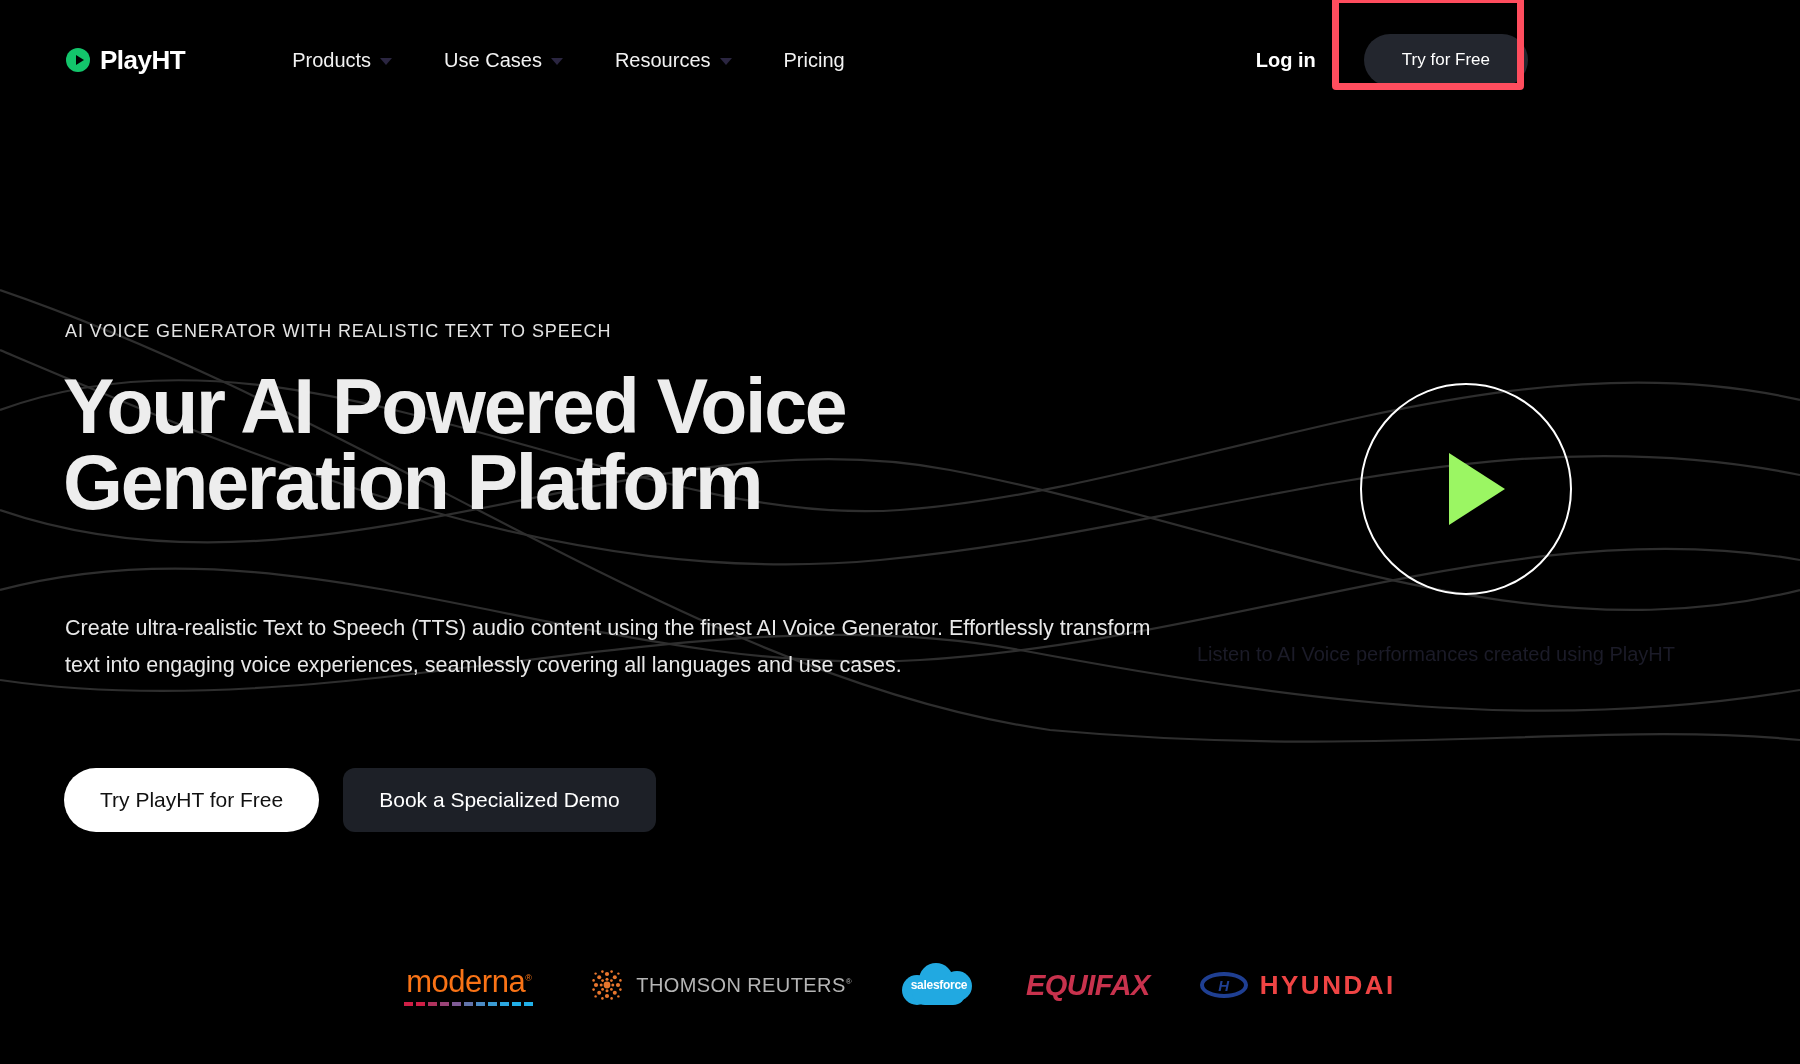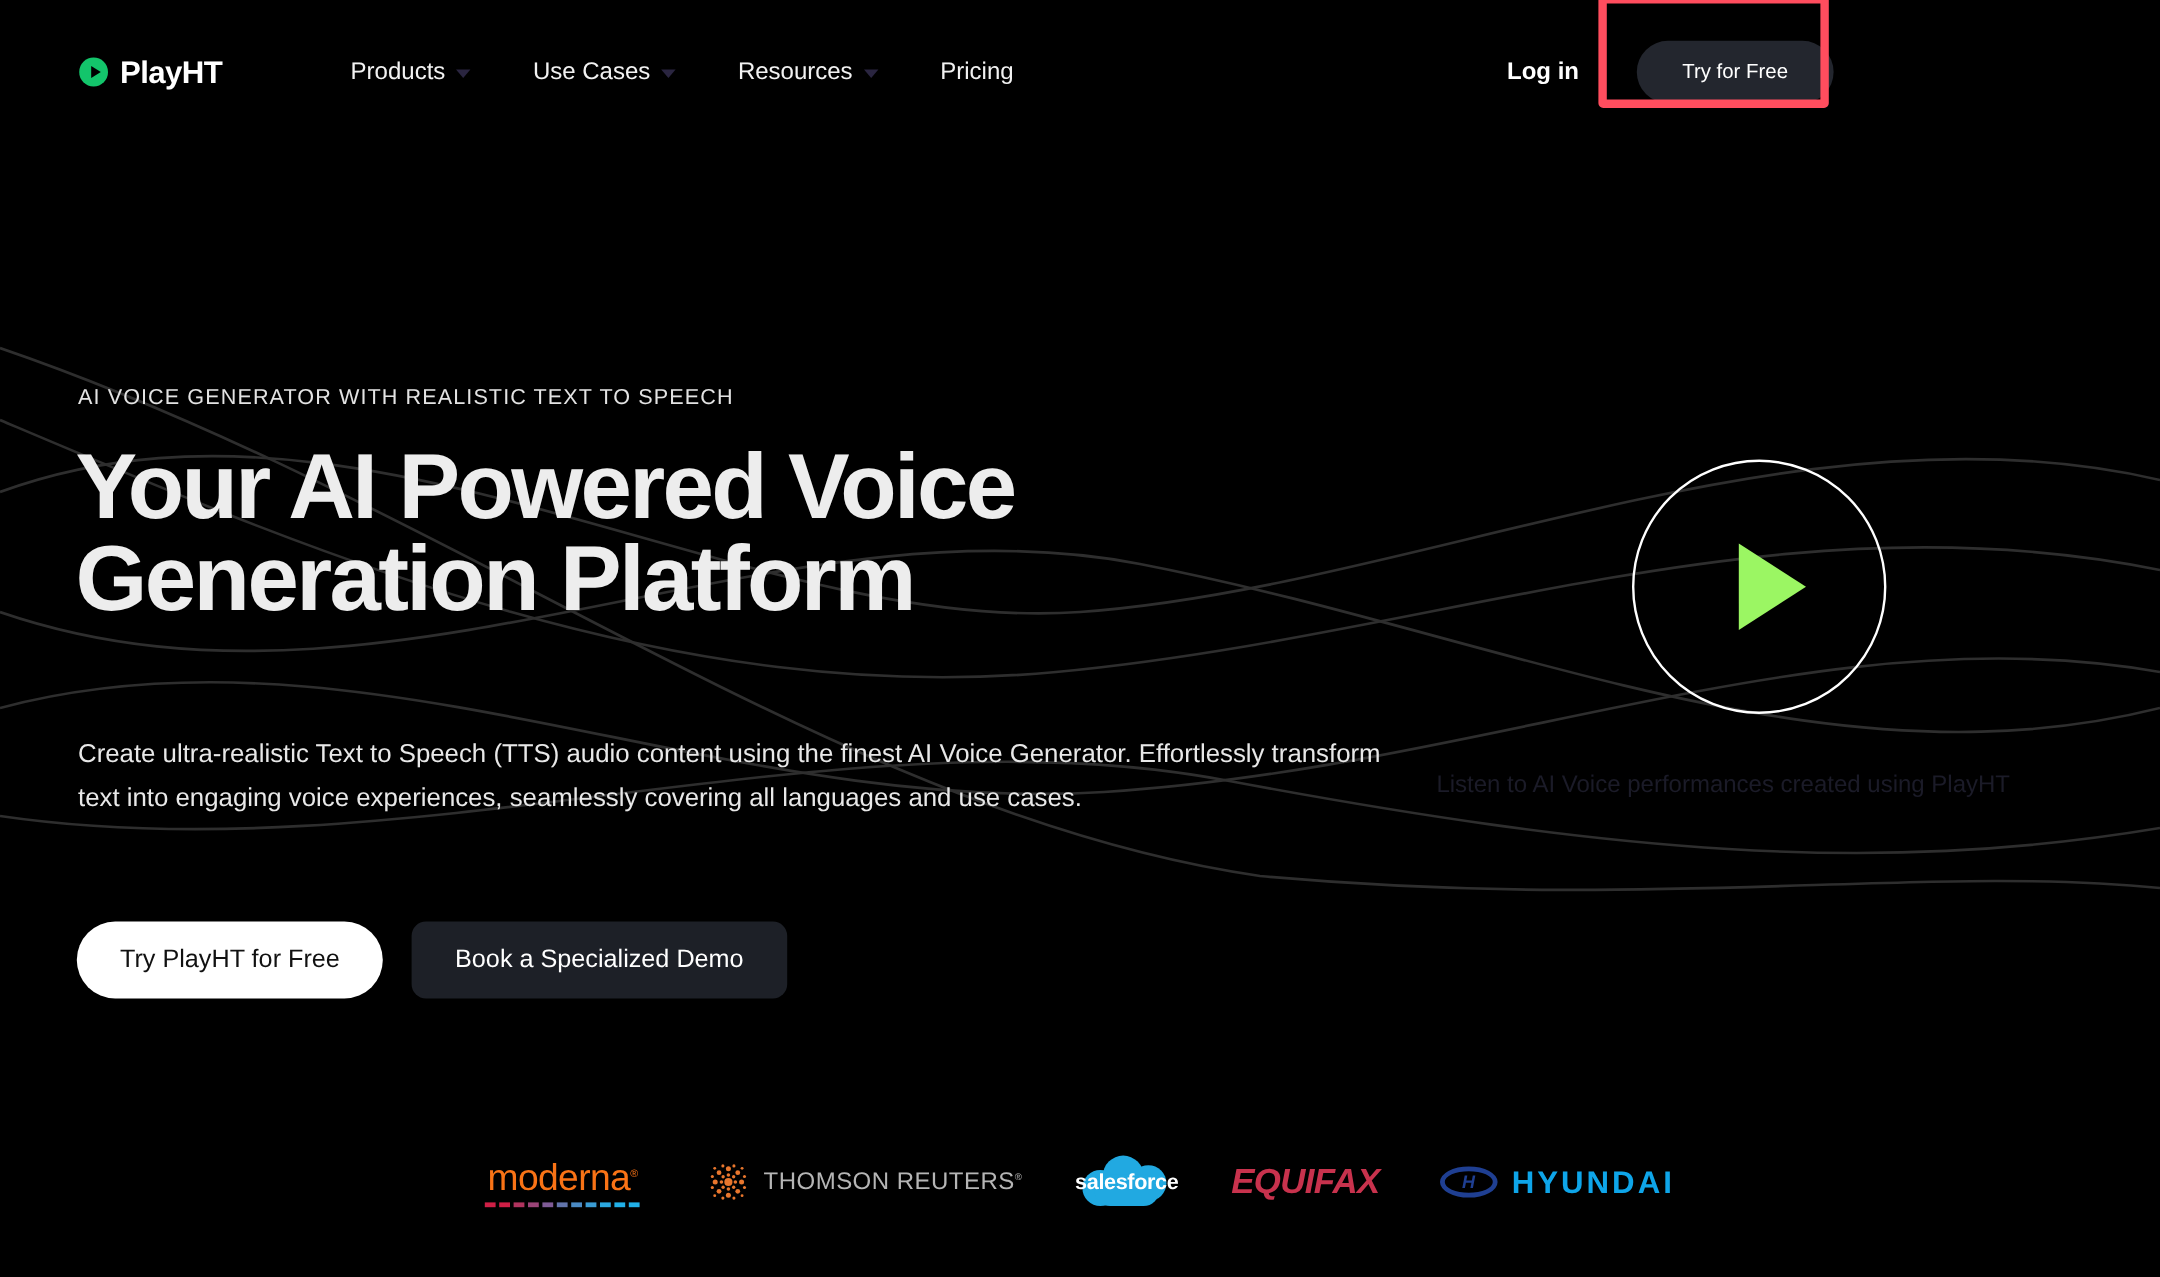--- a/index.html
+++ b/index.html
@@ -164,39 +164,39 @@
   .tr-mark { width:36px;height:36px;position:relative; }
   .tr-text { font-size:20px; color:#b5b5b5; letter-spacing:0.4px; white-space:nowrap;}
   .tr-text sup { font-size:8px; vertical-align:super; }
 
   .logo-salesforce { margin-right:50px; }
   .sf-cloud {
     width:74px;height:48px;position:relative;
     display:flex;align-items:center;justify-content:center;
   }
   .sf-cloud .c { position:absolute; background:#21a9e1; border-radius:50%; }
-  .sf-text { position:relative; z-index:3; font-size:18px; color:#fff; font-weight:bold; letter-spacing:-0.3px;}
+  .sf-text { position:relative; z-index:3; font-size:12px; color:#fff; font-weight:bold; letter-spacing:-0.3px;}
 
   .logo-equifax { margin-right:50px; }
   .eq-text {
     font-size:29px; font-weight:bold; font-style:italic; color:#c8324d;
     letter-spacing:-0.5px;
   }
 
   .logo-hyundai { display:flex; align-items:center; gap:12px; }
   .hy-oval {
     width:48px;height:26px;border-radius:50%;
     border:4px solid #1f3f92; position:relative;
     display:flex;align-items:center;justify-content:center;
   }
   .hy-oval::after{
     content:"H"; color:#1f3f92; font-size:15px; font-weight:bold;
     font-style:italic;
   }
-  .hy-text { font-size:26px; font-weight:bold; color:#0ea5e9; letter-spacing:2.5px; }
+  .hy-text { font-size:26px; font-weight:bold; color:#ef4444; letter-spacing:2.5px; }
 </style>
 </head>
 <body>
 
 <svg class="bg-waves" viewBox="0 0 1800 500" preserveAspectRatio="none">
   <g fill="none" stroke="#2e2e2e" stroke-width="2.2">
     <path d="M0,150 C300,40 620,270 900,250 C1180,230 1500,70 1800,140"></path>
     <path d="M0,250 C320,360 640,150 950,210 C1250,268 1520,400 1800,330"></path>
     <path d="M0,90  C260,200 560,330 880,300 C1200,270 1480,150 1800,215"></path>
     <path d="M0,330 C300,250 600,420 920,400 C1240,380 1520,250 1800,300"></path>

